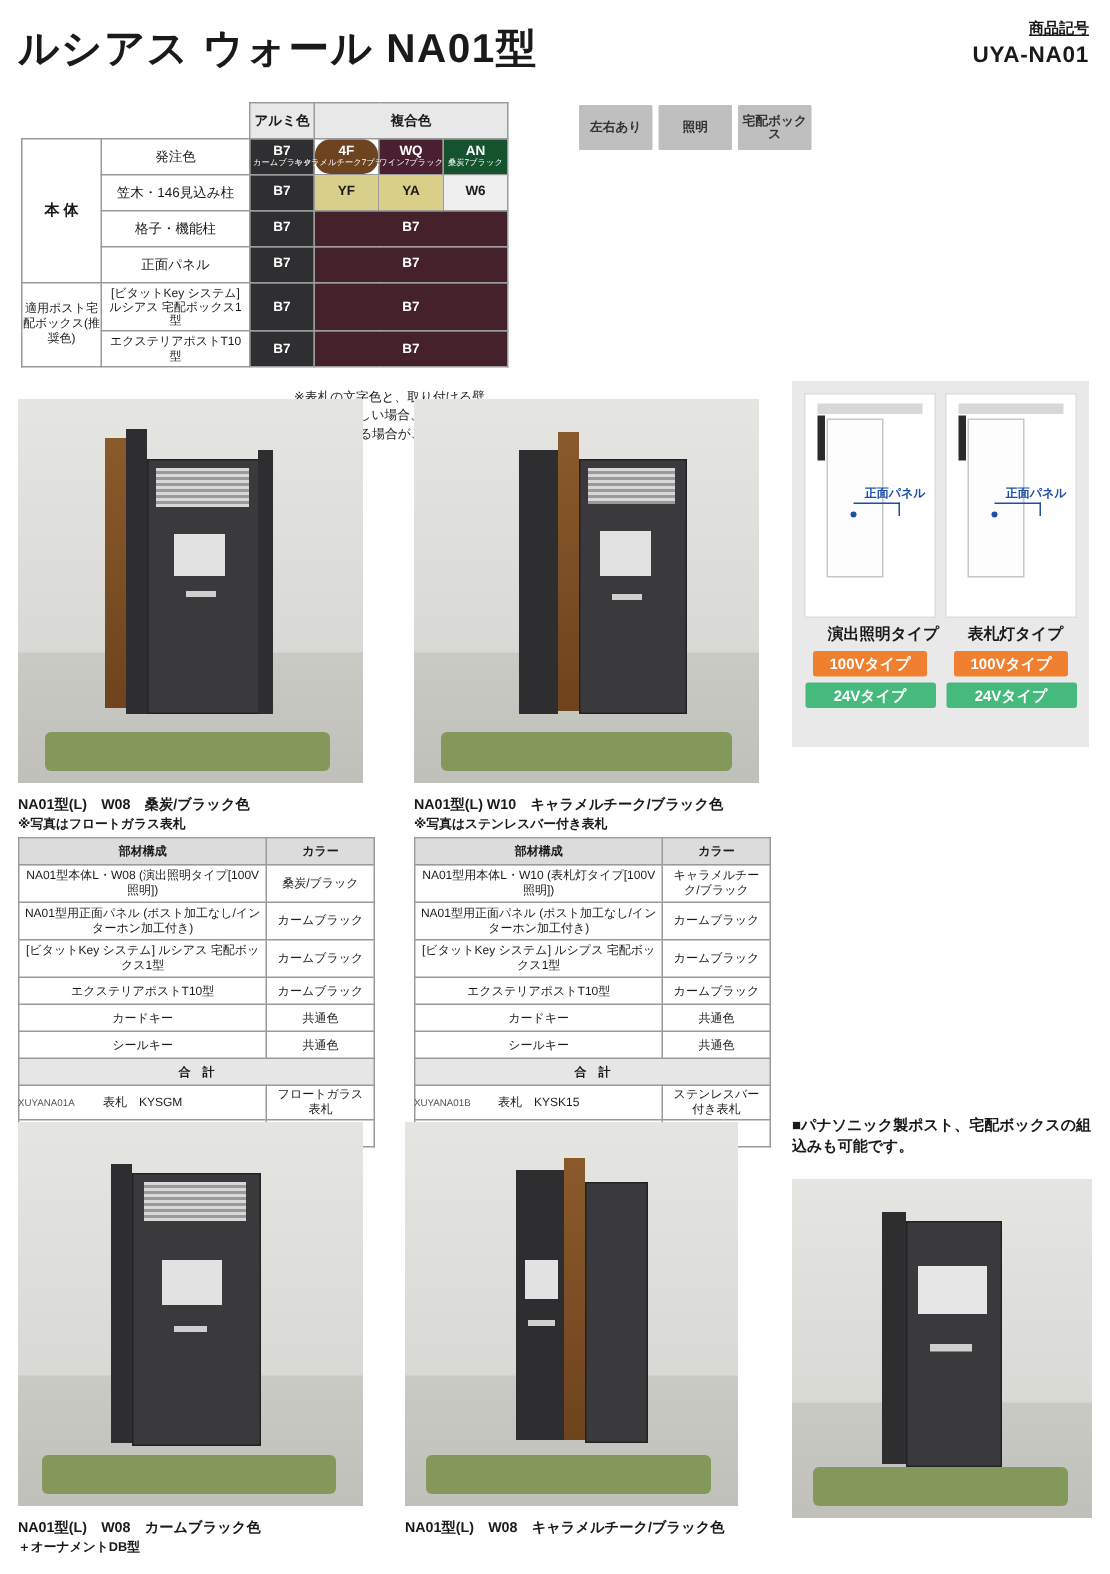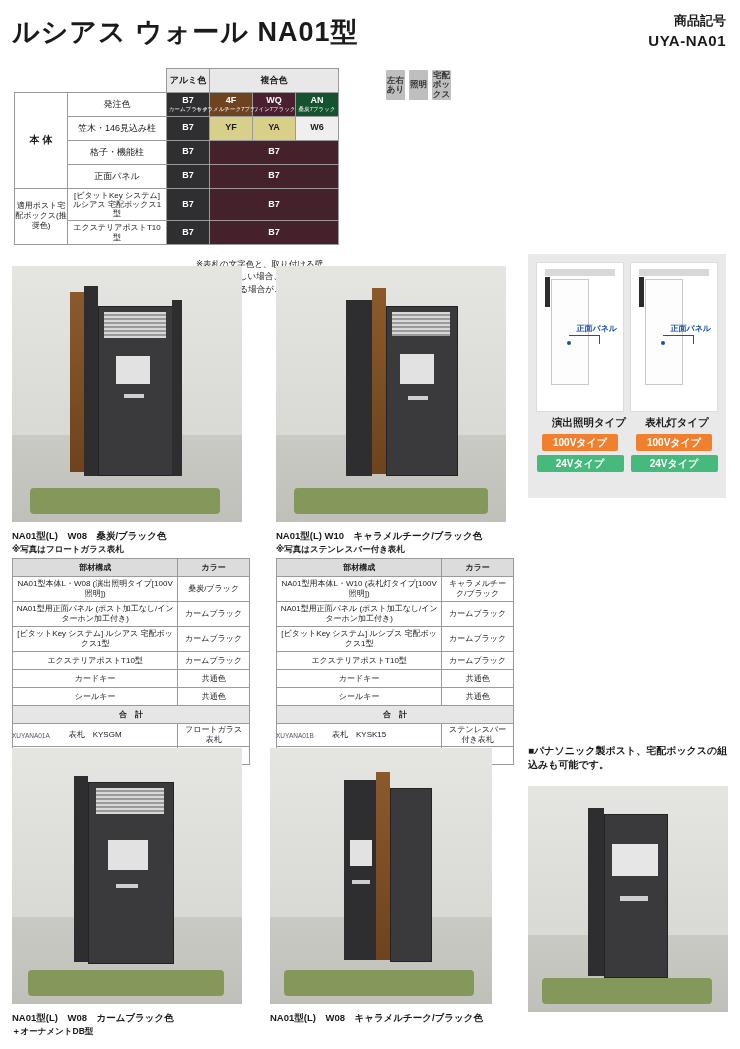--- a/index.html
+++ b/index.html
@@ -13,21 +13,21 @@
     font-size:10px;
   }
   .page{position:relative;width:740px;height:1049px;}
 
   
   .title{
     position:absolute;left:12px;top:14px;
     font-size:27px;font-weight:bold;letter-spacing:1px;
   }
   .code-box{position:absolute;right:14px;top:12px;text-align:right;}
-  .code-label{font-size:13px;font-weight:bold;}
+  .code-label{font-size:10px;font-weight:bold;text-decoration:underline;}
   .code-value{font-size:15px;font-weight:bold;letter-spacing:0.5px;margin-top:2px;}
 
   
   .spec{
     position:absolute;left:14px;top:68px;
     border-collapse:collapse;
     font-size:9px;
   }
   .spec td,.spec th{
     border:1px solid #9a9a9a;
@@ -45,21 +45,21 @@
     width:42px;height:100%;
     display:flex;flex-direction:column;align-items:center;justify-content:center;
     line-height:1.05;
   }
   .sw-code{font-weight:bold;font-size:9px;}
   .sw-name{font-size:6px;transform:scale(.92);white-space:nowrap;}
 
   
   .badges{position:absolute;left:386px;top:70px;display:flex;gap:4px;}
   .badge{
-    width:19px;height:30px;background:#bfbfbf;color:#333;
+    width:49px;height:30px;background:#bfbfbf;color:#333;
     font-size:8.5px;font-weight:bold;
     display:flex;align-items:center;justify-content:center;text-align:center;
     line-height:1.1;border-radius:1px;
   }
 
   
   .note{
     position:absolute;left:196px;top:258px;width:128px;
     font-size:8.5px;line-height:1.45;
   }
@@ -138,21 +138,21 @@
     <tr>
       <td class="rowlbl" rowspan="4">本 体</td>
       <td class="itemlbl">発注色</td>
       <td class="swatch">
         <div class="sw-inner" style="background:#2f2f31;color:#fff;">
           <span class="sw-code">B7</span>
           <span class="sw-name">カームブラック</span>
         </div>
       </td>
       <td class="swatch">
-        <div class="sw-inner" style="background:#6d4320;color:#fff;">
+        <div class="sw-inner" style="background:#6d4320;color:#fff;border-radius:10px;">
           <span class="sw-code">4F</span>
           <span class="sw-name">キャラメルチーク7ブラック</span>
         </div>
       </td>
       <td class="swatch">
         <div class="sw-inner" style="background:#4a2030;color:#fff;">
           <span class="sw-code">WQ</span>
           <span class="sw-name">ワイン7ブラック</span>
         </div>
       </td>

